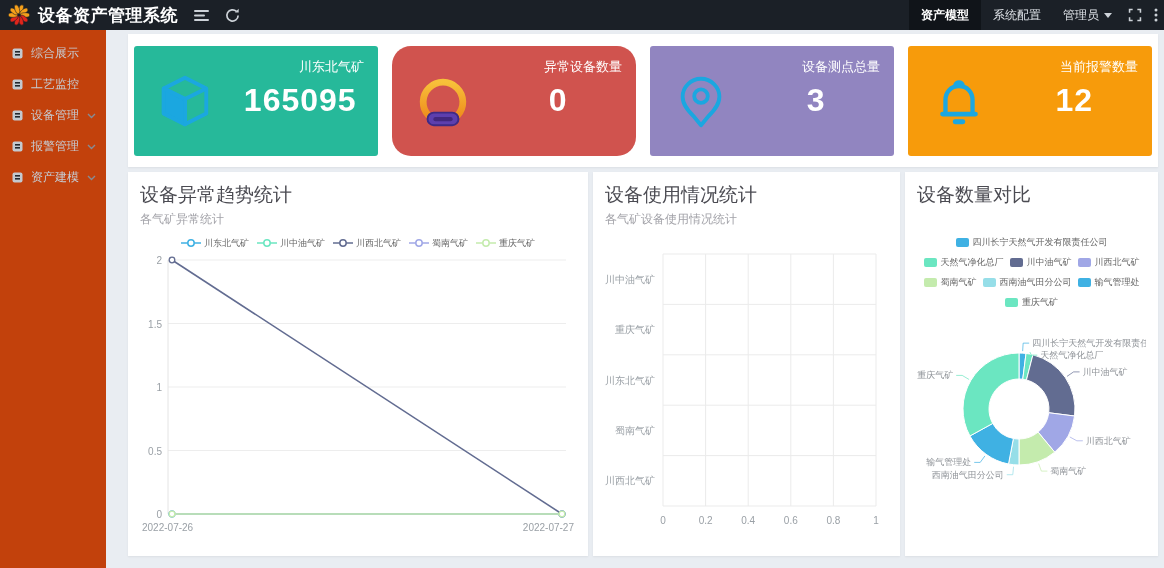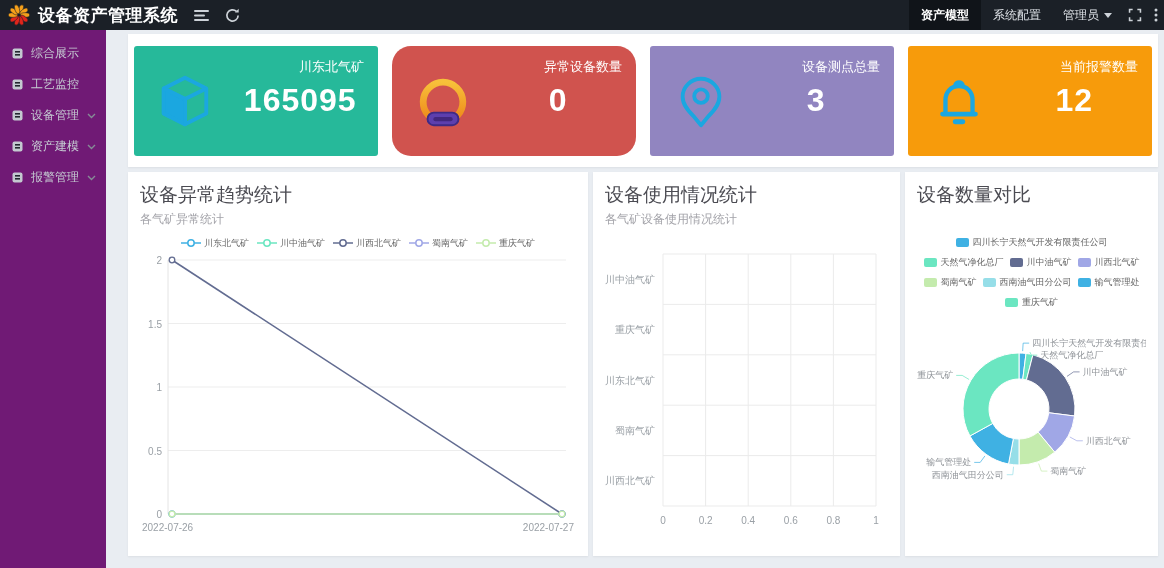--- a/index.html
+++ b/index.html
@@ -8,21 +8,21 @@
     display:flex;align-items:center;color:#e6e9ed;}
   .logo{width:22px;height:22px;margin-left:8px;display:flex;align-items:center;}
   .app-title{font-size:17px;font-weight:bold;color:#fff;margin-left:8px;letter-spacing:.5px;}
   .nav-icon{margin-left:16px;display:flex;align-items:center;cursor:pointer;}
   .nav-right{margin-left:auto;display:flex;align-items:center;height:100%;}
   .nav-link{font-size:12px;color:#dfe3e8;padding:0 12px;height:100%;display:flex;align-items:center;cursor:pointer;}
   .nav-link.active{background:#101419;color:#fff;font-weight:bold;}
   .nav-user{font-size:12px;color:#dfe3e8;padding:0 10px;display:flex;align-items:center;gap:5px;cursor:pointer;}
   .caret{width:0;height:0;border-left:4px solid transparent;border-right:4px solid transparent;border-top:5px solid #cfd4da;}
   .nav-right .nav-icon{margin-left:6px;margin-right:6px;}
-  .sidebar{position:absolute;left:0;top:30px;width:106px;height:538px;background:#701a75;}
+  .sidebar{position:absolute;left:0;top:30px;width:106px;height:538px;background:#c2410c;}
   .side-item{display:flex;align-items:center;height:31px;padding:0 10px 0 12px;color:#c6ccd3;
     font-size:12px;cursor:pointer;}
   .side-item:first-child{margin-top:8px;}
   .side-item .s-ico{margin-right:8px;display:flex;}
   .side-item .chev{margin-left:auto;display:flex;}
   .main{position:absolute;left:122px;top:30px;width:1042px;height:538px;background:#e9edf2;
     padding:4px 6px 0 6px;box-sizing:border-box;}
   .stats-panel{background:#fff;height:133px;display:flex;align-items:center;gap:14px;
     padding:0 6px;box-shadow:0 1px 2px rgba(0,0,0,.06);}
   .stat-card{flex:1;height:110px;border-radius:3px;display:flex;color:#fff;overflow:hidden;}
@@ -143,36 +143,36 @@
       </span>
     </div>
     <div class="side-item">
       <span class="s-ico">
         <svg width="11" height="11" viewBox="0 0 11 11">
           <rect x="0.5" y="0.5" width="10" height="10" rx="2" fill="#c3c9d0"></rect>
           <rect x="3" y="3" width="5" height="1.6" fill="#23282f"></rect>
           <rect x="3" y="6" width="5" height="1.6" fill="#23282f"></rect>
         </svg>
       </span>
-      <span>资产建模</span>
+      <span>报警管理</span>
       <span class="chev">
         <svg width="9" height="6" viewBox="0 0 9 6">
           <polyline points="1,1 4.5,4.5 8,1" fill="none" stroke="#858c96" stroke-width="1.4"></polyline>
         </svg>
       </span>
     </div>
     <div class="side-item">
       <span class="s-ico">
         <svg width="11" height="11" viewBox="0 0 11 11">
           <rect x="0.5" y="0.5" width="10" height="10" rx="2" fill="#c3c9d0"></rect>
           <rect x="3" y="3" width="5" height="1.6" fill="#23282f"></rect>
           <rect x="3" y="6" width="5" height="1.6" fill="#23282f"></rect>
         </svg>
       </span>
-      <span>报警管理</span>
+      <span>资产建模</span>
       <span class="chev">
         <svg width="9" height="6" viewBox="0 0 9 6">
           <polyline points="1,1 4.5,4.5 8,1" fill="none" stroke="#858c96" stroke-width="1.4"></polyline>
         </svg>
       </span>
     </div>
   </div>
 
 <div class="main">
   <div class="stats-panel" id="stats">

